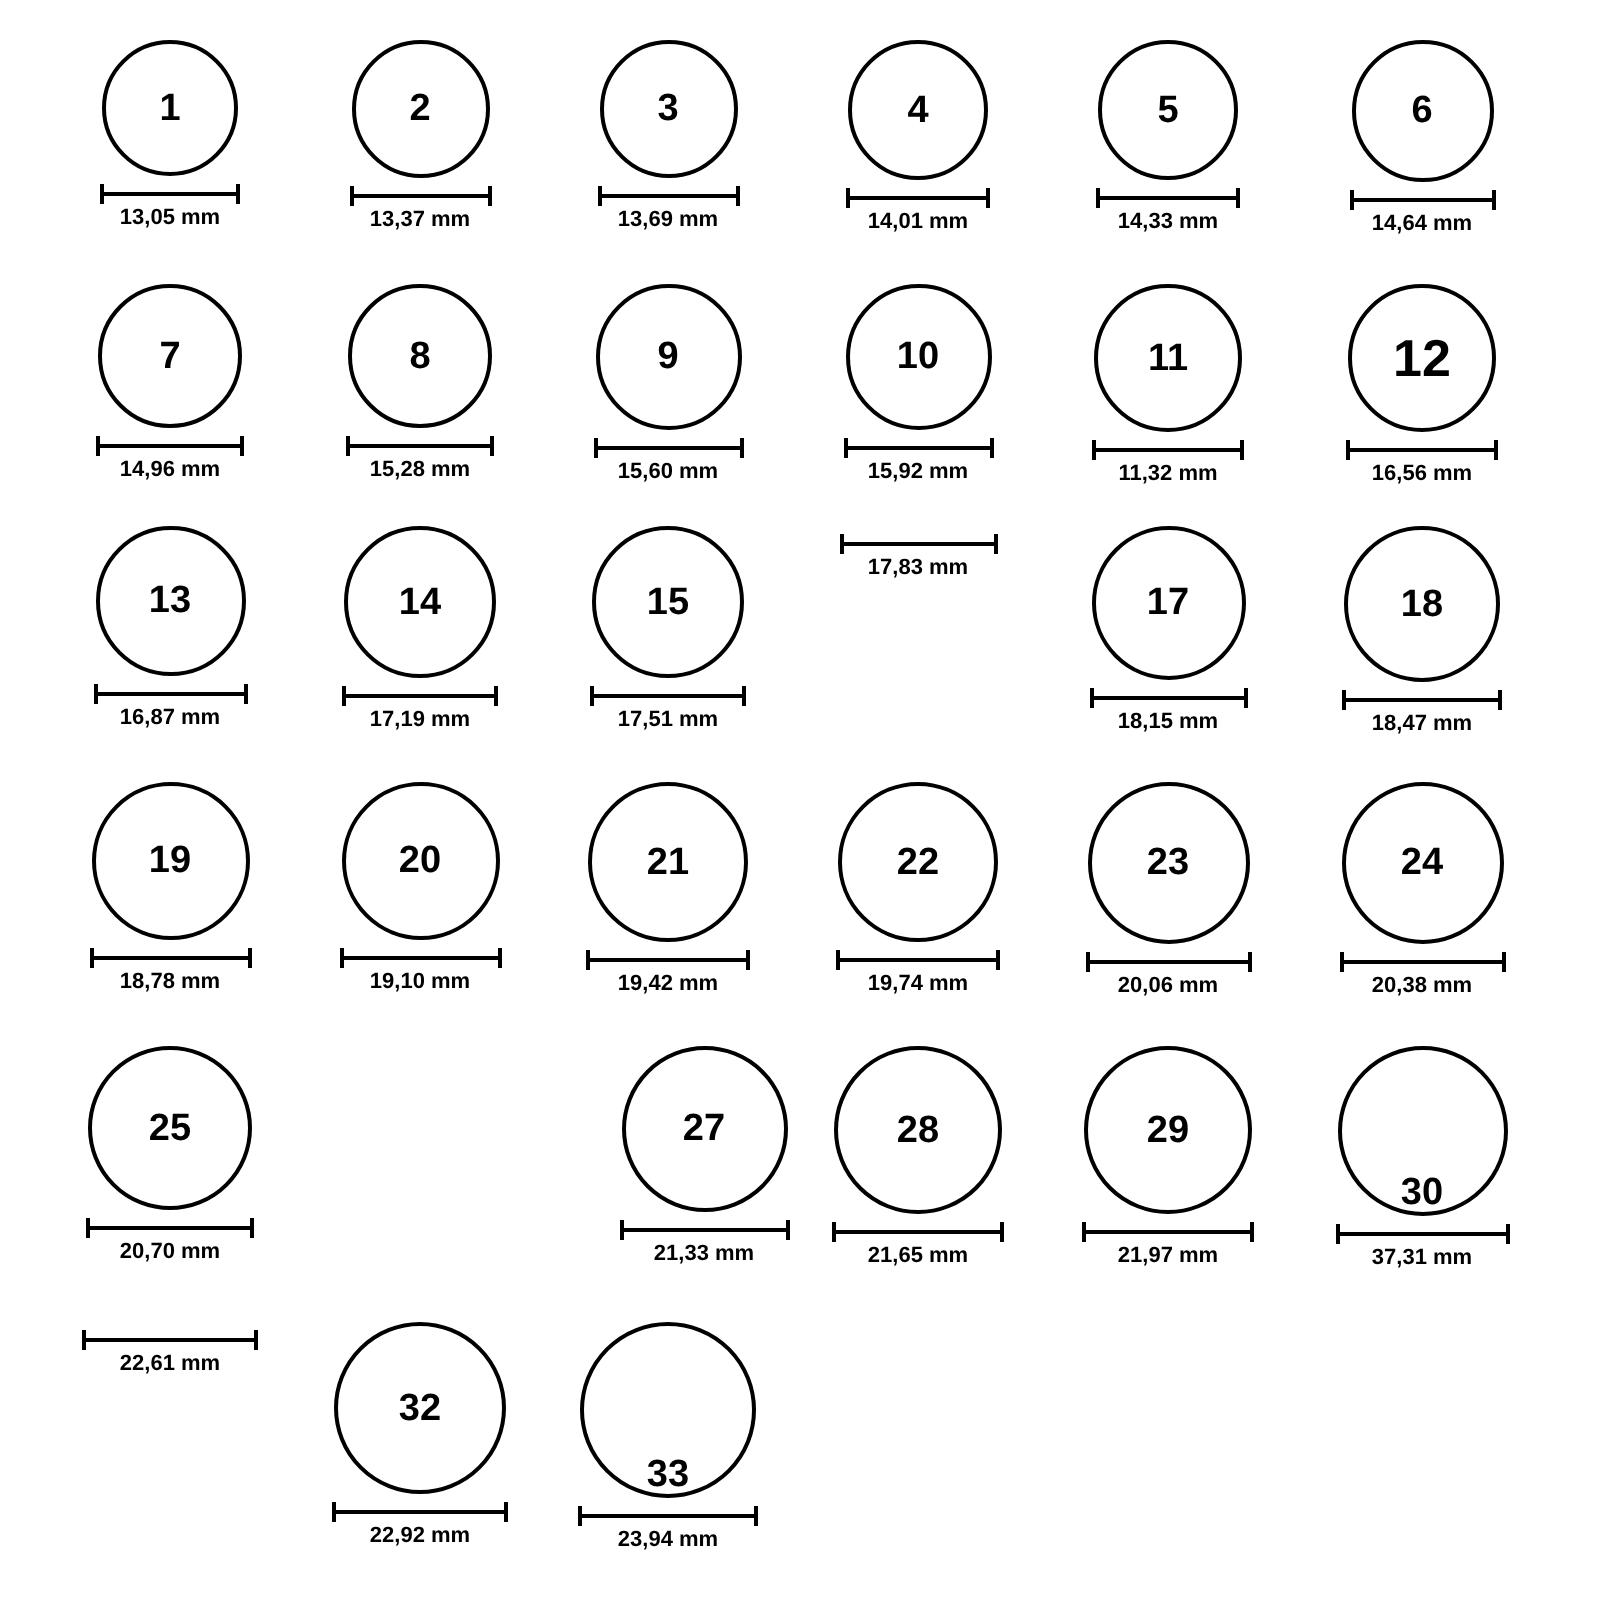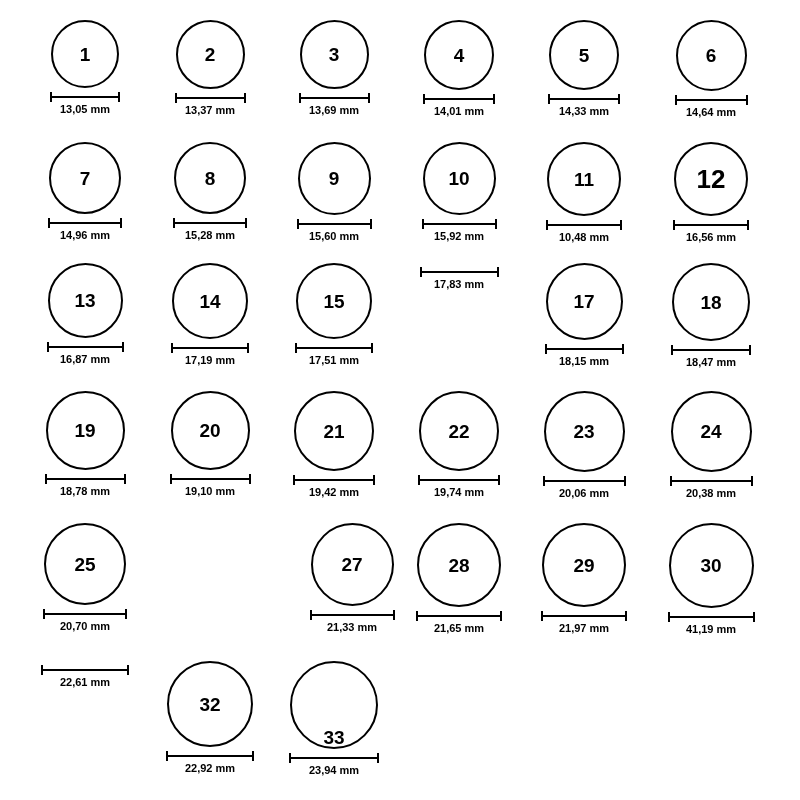--- a/index.html
+++ b/index.html
@@ -187,21 +187,21 @@
     </div>
     <div class="ring-cell" style="left: 534px; top: 142px; width: 100px;">
       <div class="ring-circle" style="width: 74px; height: 74px;">
         <span class="ring-number" style="font-size: 19px;">11</span>
       </div>
       <div class="measure" style="width: 76px;">
         <div class="bar"></div>
         <div class="cap left"></div>
         <div class="cap right"></div>
       </div>
-      <div class="mm-label">10,48 mm</div>
+      <div class="mm-label">11,32 mm</div>
     </div>
     <div class="ring-cell" style="left: 661px; top: 142px; width: 100px;">
       <div class="ring-circle" style="width: 74px; height: 74px;">
         <span class="ring-number" style="font-size: 26px;">12</span>
       </div>
       <div class="measure" style="width: 76px;">
         <div class="bar"></div>
         <div class="cap left"></div>
         <div class="cap right"></div>
       </div>
@@ -374,29 +374,29 @@
         <span class="ring-number" style="font-size: 19px;">29</span>
       </div>
       <div class="measure" style="width: 86px;">
         <div class="bar"></div>
         <div class="cap left"></div>
         <div class="cap right"></div>
       </div>
       <div class="mm-label">21,97 mm</div>
     </div>
     <div class="ring-cell" style="left: 661px; top: 523px; width: 100px;">
-      <div class="ring-circle" style="width: 85px; height: 85px;">
+      <div class="ring-circle" style="width: 85px; height: 85px; align-items: flex-end;">
         <span class="ring-number" style="font-size: 19px;">30</span>
       </div>
       <div class="measure" style="width: 87px;">
         <div class="bar"></div>
         <div class="cap left"></div>
         <div class="cap right"></div>
       </div>
-      <div class="mm-label">41,19 mm</div>
+      <div class="mm-label">37,31 mm</div>
     </div>
     <div class="ring-cell" style="left: 35px; top: 661px; width: 100px;">
       <div class="measure" style="width: 88px;">
         <div class="bar"></div>
         <div class="cap left"></div>
         <div class="cap right"></div>
       </div>
       <div class="mm-label">22,61 mm</div>
     </div>
     <div class="ring-cell" style="left: 160px; top: 661px; width: 100px;">

